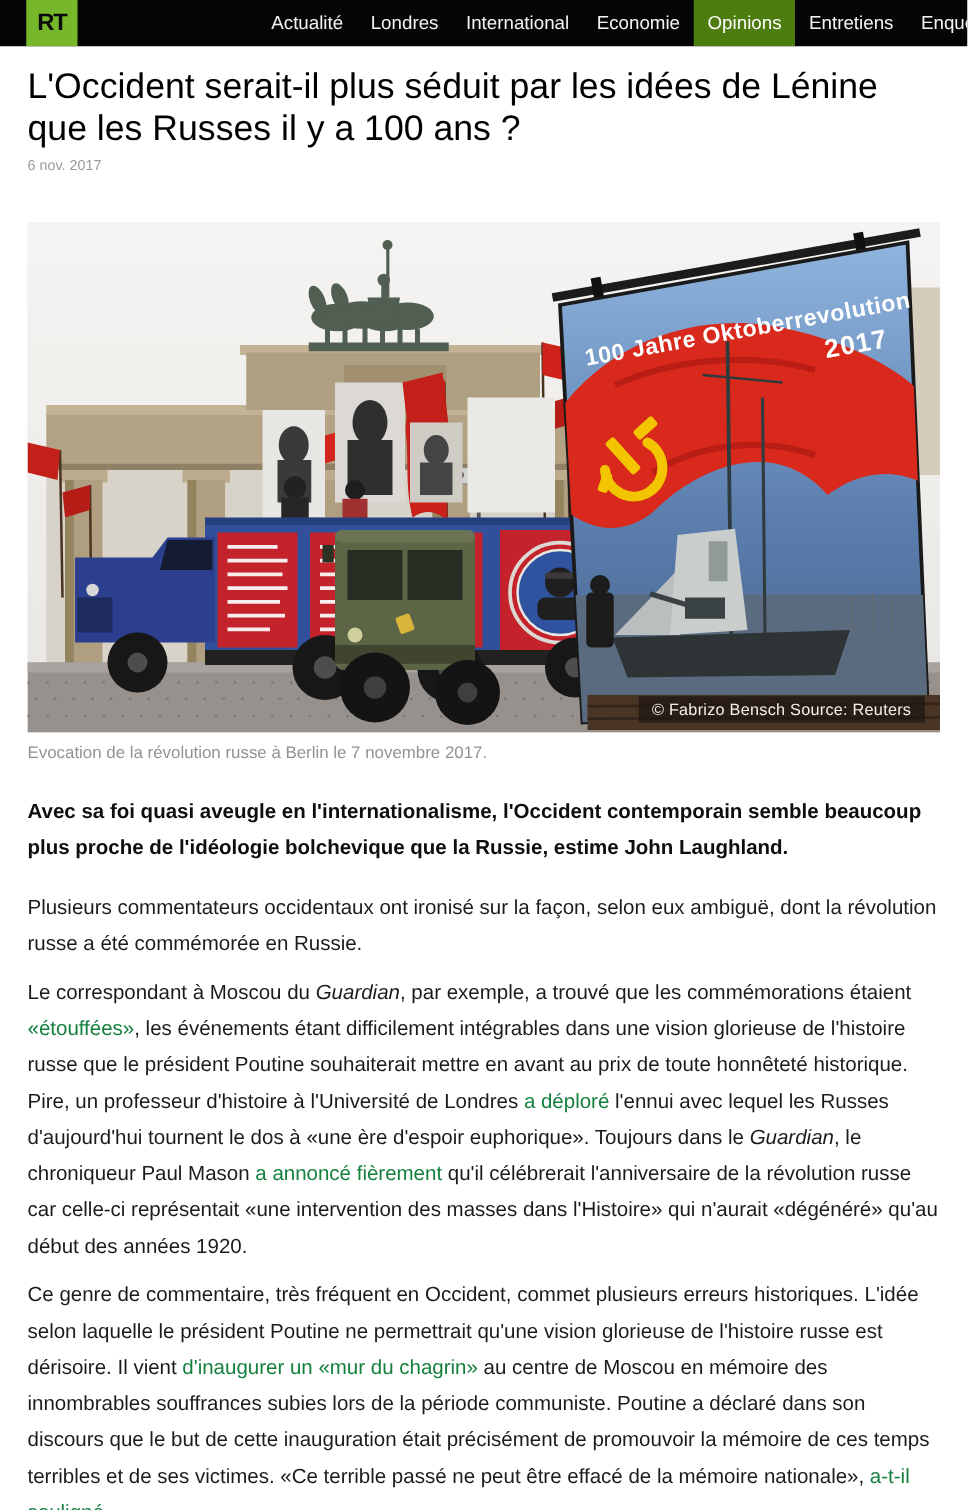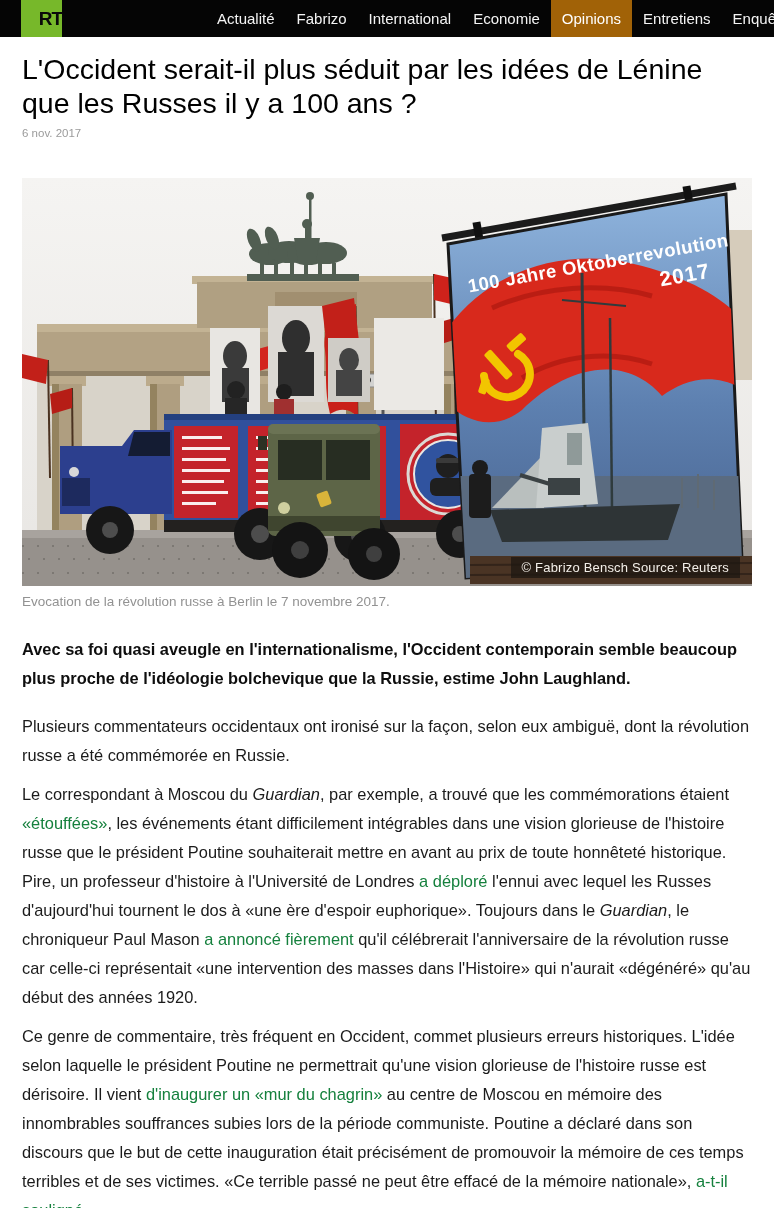--- a/index.html
+++ b/index.html
@@ -1,25 +1,25 @@
 <!DOCTYPE html>
 <html><head>
 <meta charset="utf-8">
 <style>
   html,body{margin:0;padding:0;width:774px;height:1208px;overflow:hidden;background:#fff;
     font-family:"Liberation Sans","DejaVu Sans",sans-serif;}
   
   .topnav{position:relative;width:774px;height:37px;background:#050505;overflow:hidden;}
   .logo{position:absolute;left:21px;top:0;width:41px;height:37px;background:#77b82a;
-    display:flex;align-items:center;justify-content:flex-end;cursor:pointer;}
+    display:flex;align-items:center;justify-content:center;cursor:pointer;}
   .logo span{font-weight:bold;font-size:19px;color:#0a0a0a;letter-spacing:-1px;}
   .navmenu{position:absolute;left:206px;top:0;height:37px;white-space:nowrap;display:flex;}
   .navmenu a{display:inline-block;height:37px;line-height:37px;padding:0 11px;color:#f4f4f4;
     font-size:15px;text-decoration:none;}
-  .navmenu a.active{background:#a16207;color:#ffffff;}
+  .navmenu a.active{background:#4d7c0f;color:#ffffff;}
   
   .content{padding:0 22px;width:730px;}
   h1.title{margin:15px 0 0 0;font-size:28.5px;line-height:34px;font-weight:normal;color:#000;
     max-width:730px;}
   .date{margin-top:7px;font-size:11.5px;color:#9b9b9b;}
   .figure{position:relative;width:730px;height:408px;margin-top:39px;background:#efeeec;}
   .figure svg{display:block;}
   .credit{position:absolute;right:12px;bottom:8px;background:rgba(28,22,16,0.72);color:#f3efe9;
     font-size:13px;font-weight:normal;padding:3px 11px;letter-spacing:0.2px;}
   .caption{margin-top:8px;font-size:13.5px;color:#929292;}
@@ -31,21 +31,21 @@
 </style>
 </head>
 <body>
 
 <div class="topnav">
   <div class="logo">
     <span>RT</span>
   </div>
   <nav class="navmenu">
     <a href="#">Actualité</a>
-    <a href="#">Fabrizo</a>
+    <a href="#">Londres</a>
     <a href="#">International</a>
     <a href="#">Economie</a>
     <a href="#" class="active">Opinions</a>
     <a href="#">Entretiens</a>
     <a href="#">Enquêtes</a>
   </nav>
 </div>
 
 <div class="content">
 

